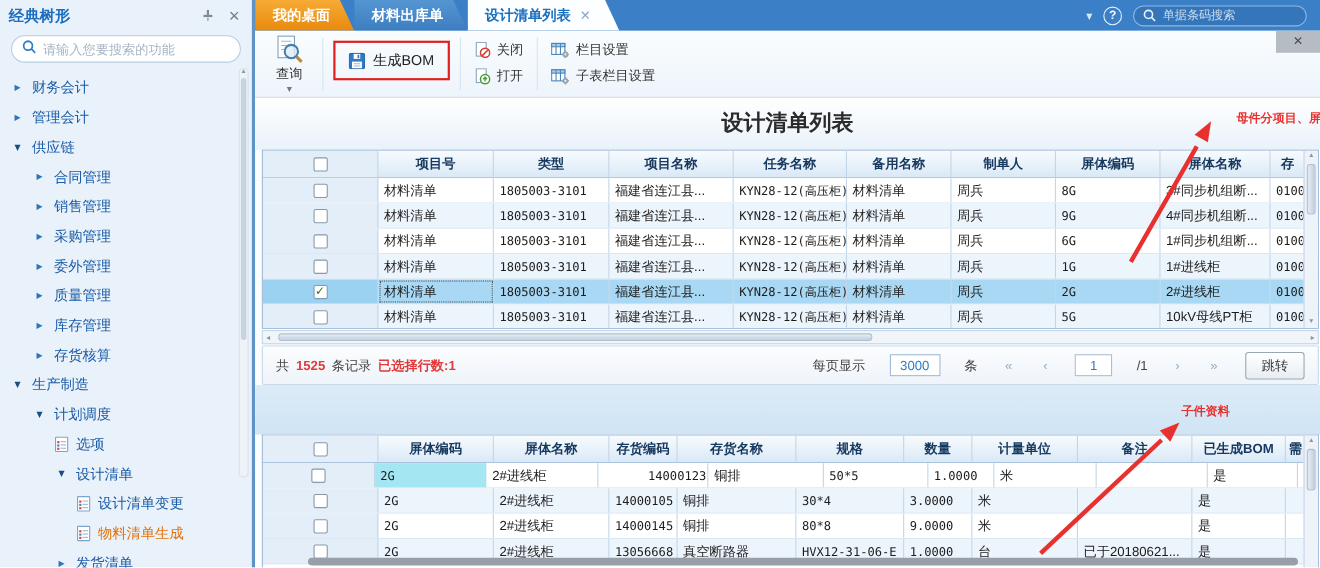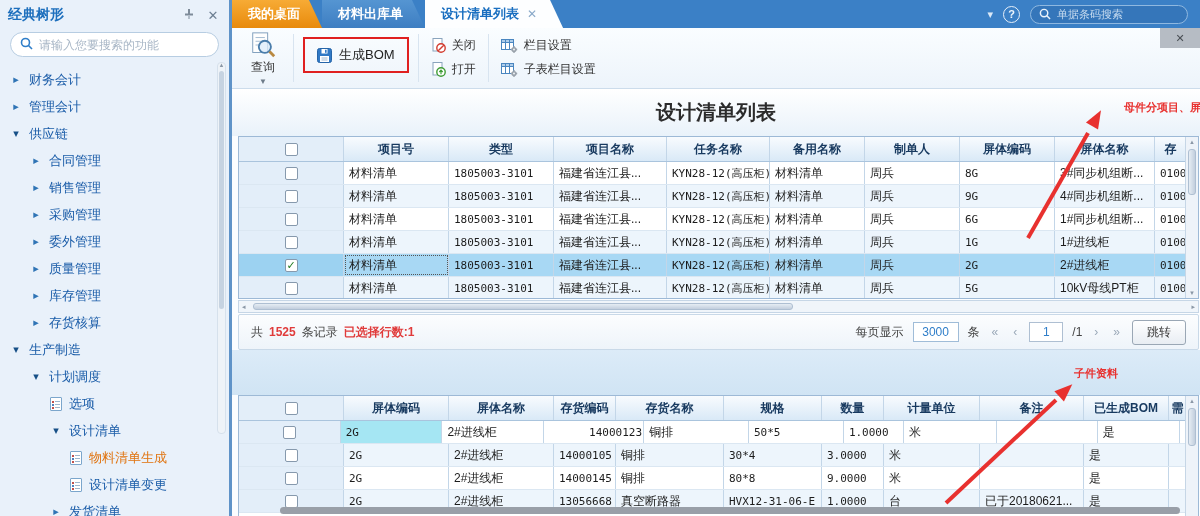--- a/index.html
+++ b/index.html
@@ -113,21 +113,21 @@
   .hbar .a-l,.hbar .a-r { position:absolute; top:2px; font-size:7px; color:#8a97a6; }
   .hbar .a-l { left:3px; } .hbar .a-r { right:3px; }
   .hthumb { position:absolute; top:2px; height:7px; border-radius:3px;
     background:linear-gradient(#e6edf4,#c2cedd); border:1px solid #aebfd2; }
 
   
   .pagebar { position:absolute; top:314px; left:6px; width:961px; height:36px;
     background:linear-gradient(#fcfdfe,#eef4fa); border:1px solid #c9d9e8; border-radius:2px;
     display:flex; align-items:center; padding:0 12px; font-size:12px; color:#444; gap:6px; }
   .red { color:#e03b3b; font-weight:bold; }
-  .pg-right { margin-left:auto; display:flex; align-items:center; gap:9px; }
+  .pg-right { margin-left:auto; display:flex; align-items:center; gap:22px; }
   .pg-input { width:46px; height:20px; border:1px solid #9fbcd8; text-align:center;
     color:#2f7ec9; font-size:12px; outline:0; }
   .pg-btn { color:#9aa8b8; font-size:12px; cursor:pointer; padding:0 3px; }
   .pg-page { width:34px; height:20px; border:1px solid #aebfd2; text-align:center;
     color:#2f7ec9; font-size:12px; outline:0; background:#fff; }
   .jump { border:1px solid #9aa7b5; border-radius:3px; background:linear-gradient(#fff,#e8edf3);
     padding:3px 14px; font-size:12px; color:#333; cursor:pointer; }
 
   .gapband { position:absolute; top:350px; left:0; right:0; height:45px;
     background:linear-gradient(#dcebf8,#d0e4f4); }
@@ -212,27 +212,27 @@
           <span class="tr-label">计划调度</span>
         </div>
         <div class="tree-item" style="padding-left: 50px; text-align: right;">
           <span class="tr-doc"></span>
           <span class="tr-label">选项</span>
         </div>
         <div class="tree-item" style="padding-left: 50px;">
           <span class="tr-arrow exp">▾</span>
           <span class="tr-label">设计清单</span>
         </div>
+        <div class="tree-item" style="padding-left: 70px;">
+          <span class="tr-doc"></span>
+          <span class="tr-label">设计清单变更</span>
+        </div>
         <div class="tree-item active" style="padding-left: 70px;">
           <span class="tr-doc"></span>
           <span class="tr-label">物料清单生成</span>
-        </div>
-        <div class="tree-item" style="padding-left: 70px;">
-          <span class="tr-doc"></span>
-          <span class="tr-label">设计清单变更</span>
         </div>
         <div class="tree-item" style="padding-left: 50px;">
           <span class="tr-arrow col">▸</span>
           <span class="tr-label">发货清单</span>
         </div>
       </div>
     <div class="sb-scrollbar">
       <span class="up">▲</span>
       <span class="sb-thumb"></span>
     </div>

